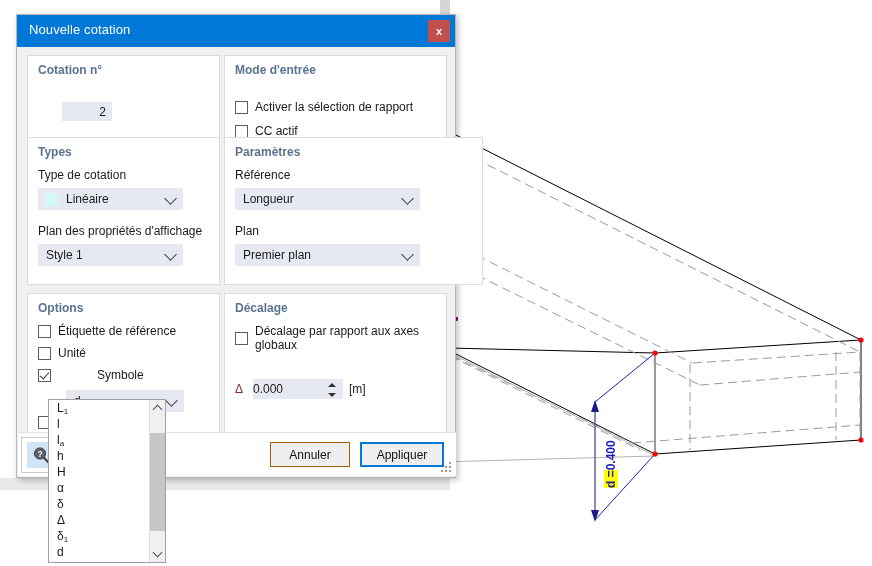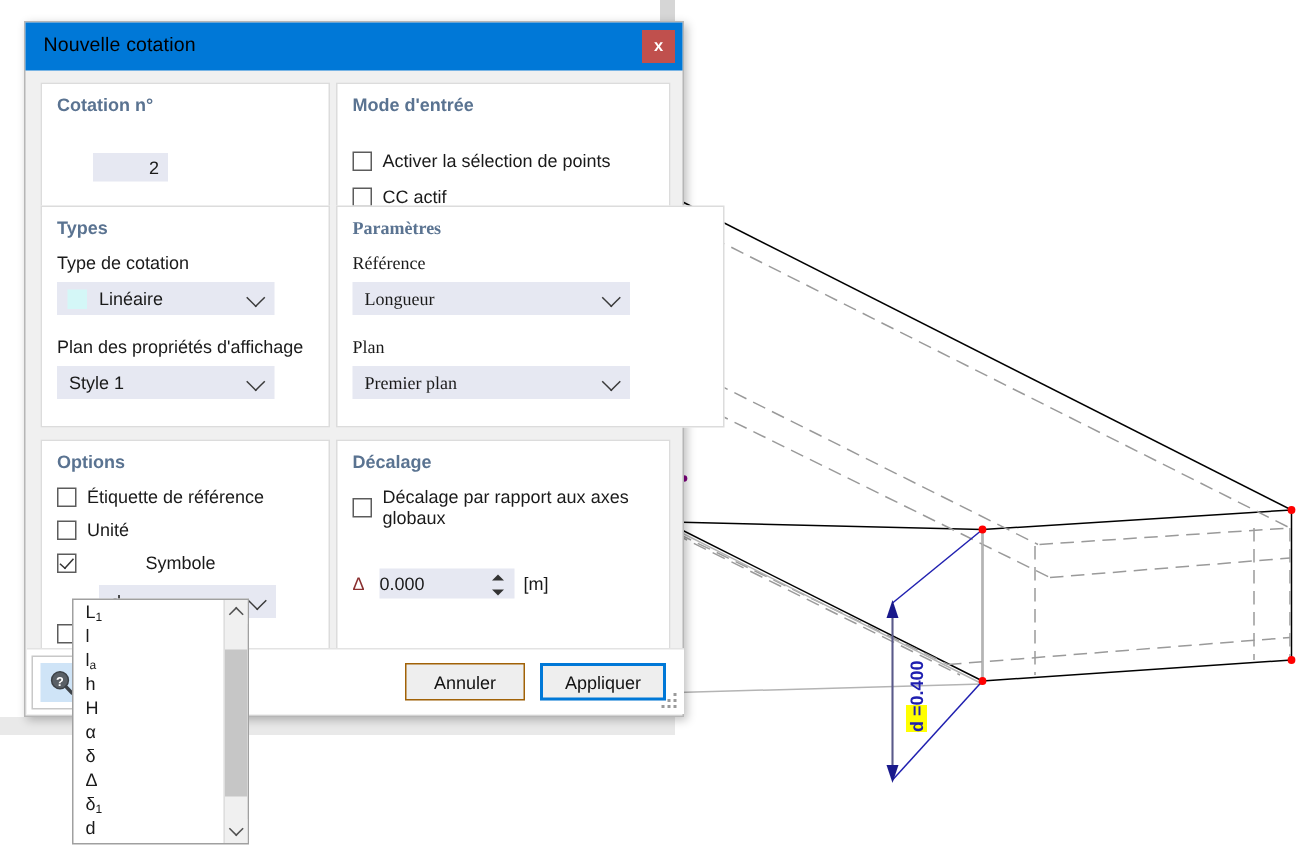--- a/index.html
+++ b/index.html
@@ -44,21 +44,21 @@
     position: absolute; left: 0; top: 0;
     width: 100%; height: 32px;
     background: #0078d7;
     color: #ffffff;
     box-sizing: border-box;
   }
   #title-text {
     position: absolute;
     left: 12px; top: 7px;
     font-size: 13px;
-    color: #000000;
+    color: #ffffff;
     letter-spacing: .1px;
   }
   #close-btn {
     position: absolute;
     right: 5px; top: 5px;
     width: 22px; height: 22px;
     background: #c0504d;
     color: #ffffff;
     font-size: 11px;
     line-height: 22px;
@@ -365,21 +365,21 @@
       <div class="group-title">Cotation n°</div>
       <div class="valfield" style="left:34px; top:46px; width:50px; height:19px; justify-content:flex-end; padding-right:6px;">
         <span>2</span>
       </div>
     </div>
 
     <div class="group" style="left:207px; top:40px; width:223px; height:88px;">
       <div class="group-title">Mode d'entrée</div>
       <div class="cb-row" style="left:10px; top:44px;">
         <span class="cb-box"></span>
-        <span>Activer la sélection de points</span>
+        <span>Activer la sélection de rapport</span>
       </div>
       <div class="cb-row" style="left:10px; top:68px;">
         <span class="cb-box"></span>
         <span>CC actif</span>
       </div>
     </div>
 
     <div class="group" style="left:10px; top:122px; width:193px; height:148px;">
       <div class="group-title">Types</div>
       <div class="lbl" style="left:10px; top:30px;">Type de cotation</div>
@@ -388,21 +388,21 @@
         <span class="ctext">Linéaire</span>
         <span class="chev"></span>
       </div>
       <div class="lbl" style="left:10px; top:86px;">Plan des propriétés d'affichage</div>
       <div class="combo" style="left:10px; top:106px; width:145px;">
         <span class="ctext">Style 1</span>
         <span class="chev"></span>
       </div>
     </div>
 
-    <div class="group" style="left:207px; top:122px; width:259px; height:148px;font-family:Liberation Serif, serif;">
+    <div class="group" style="left:207px; top:122px; width:259px; height:148px;">
       <div class="group-title">Paramètres</div>
       <div class="lbl" style="left:10px; top:30px;">Référence</div>
       <div class="combo" style="left:10px; top:50px; width:185px;">
         <span class="ctext">Longueur</span>
         <span class="chev"></span>
       </div>
       <div class="lbl" style="left:10px; top:86px;">Plan</div>
       <div class="combo" style="left:10px; top:106px; width:185px;">
         <span class="ctext">Premier plan</span>
         <span class="chev"></span>

